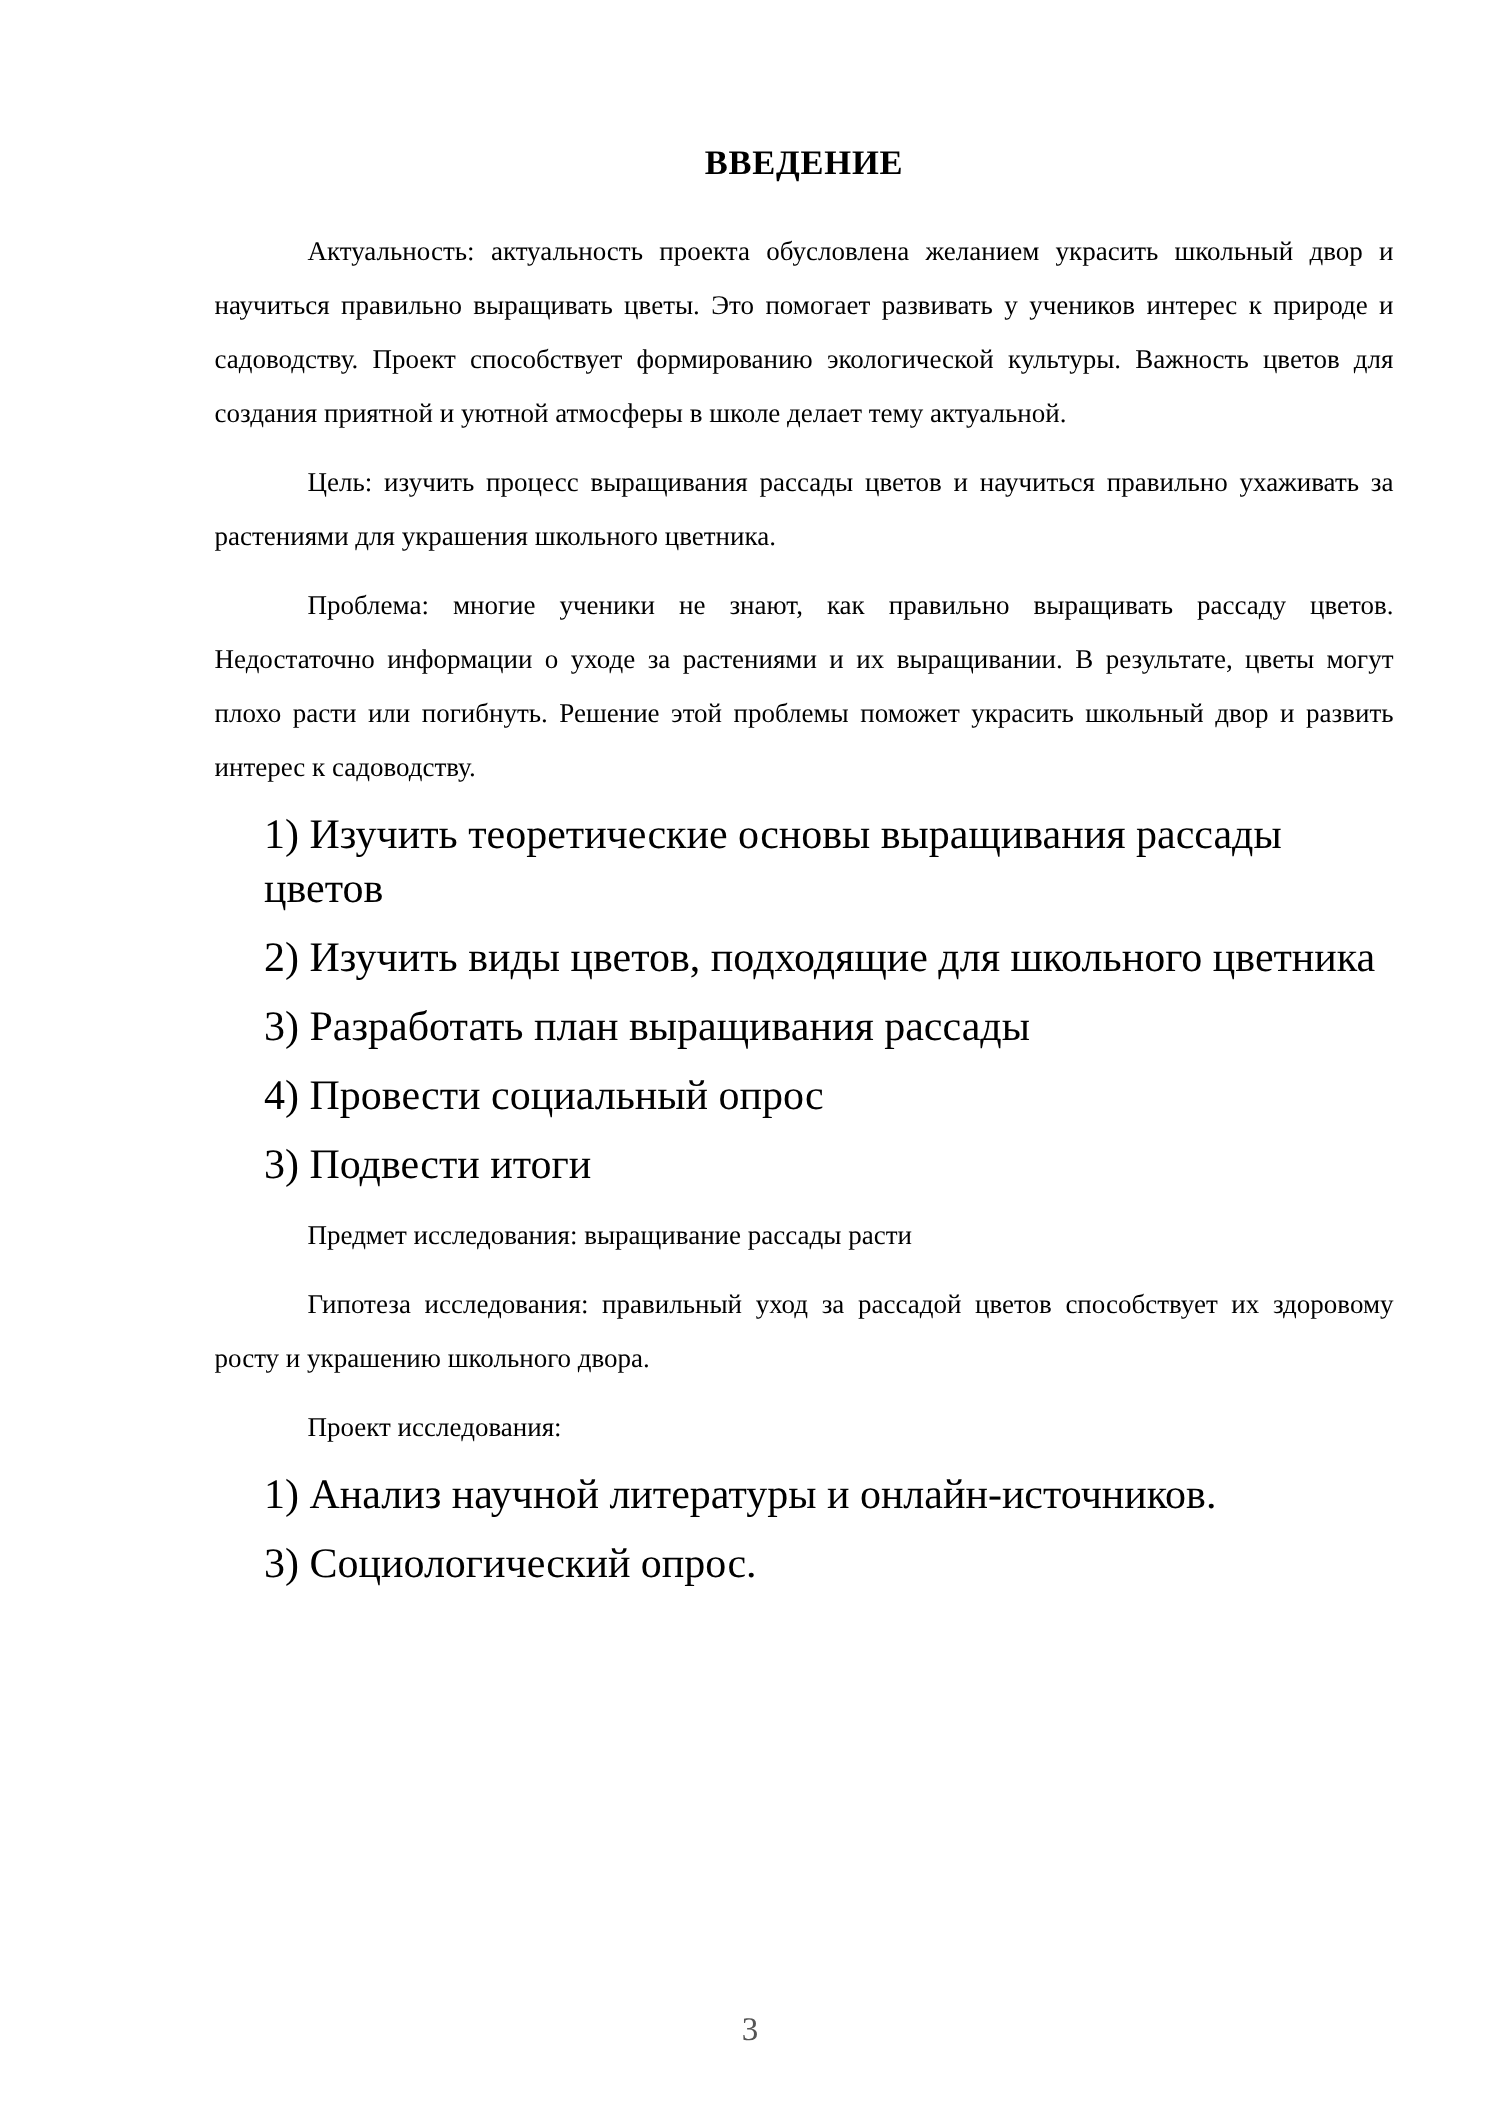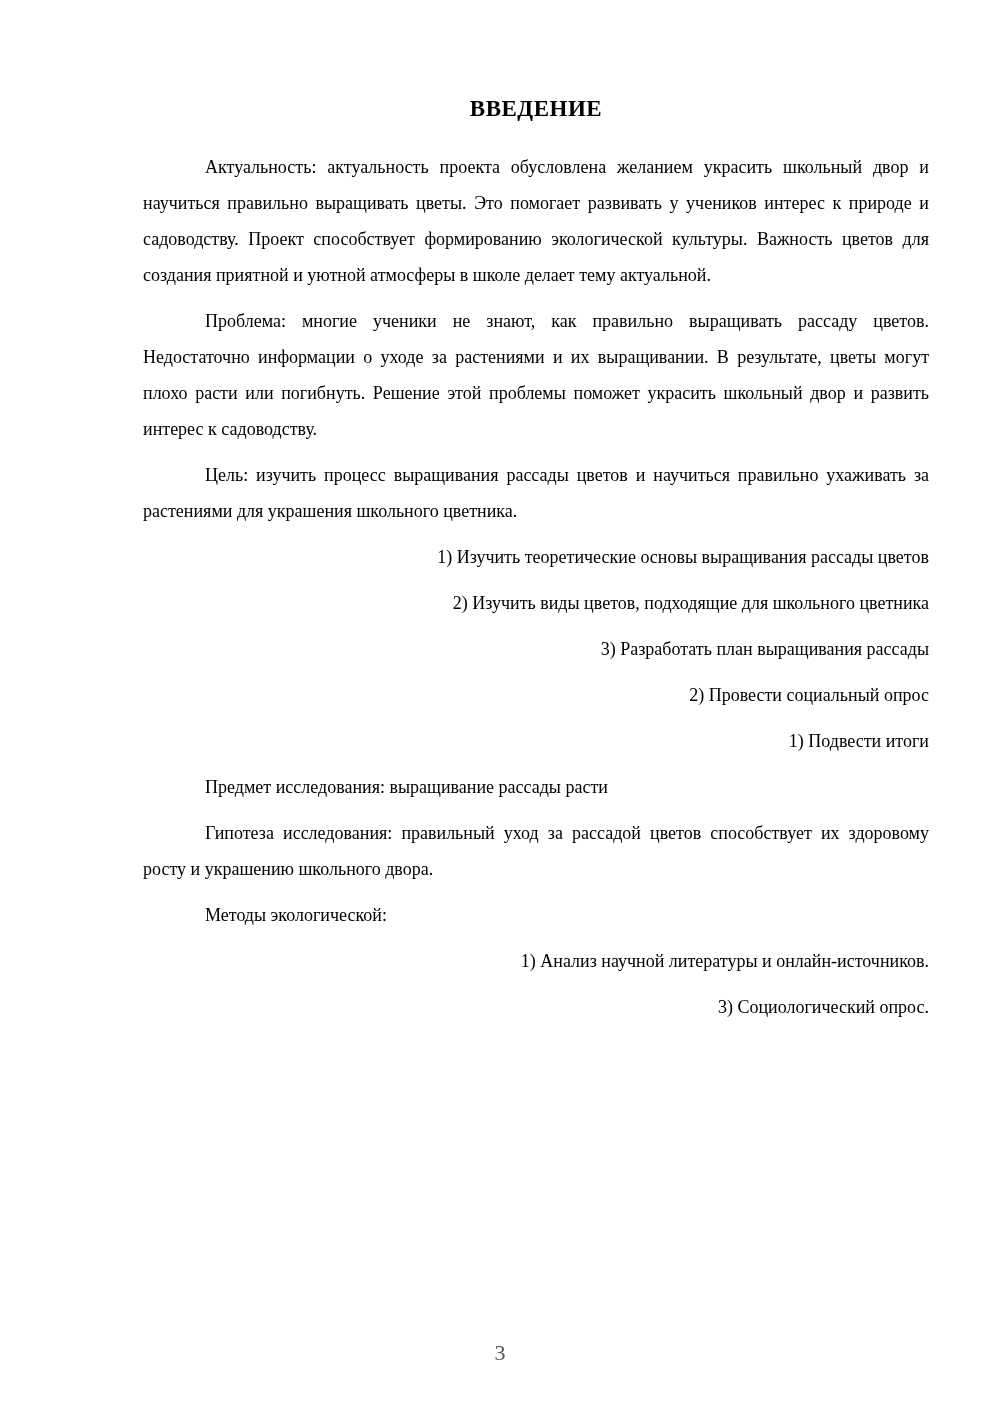--- a/index.html
+++ b/index.html
@@ -30,23 +30,23 @@
     letter-spacing: 0.5px;
   }
   .para {
     font-size: 18px;
     line-height: 36px;
     text-align: justify;
     text-indent: 62px;
     margin: 0 0 10px 0;
   }
   .list-item {
-    font-size: 18px;
+    font-size: 28px;
     line-height: 36px;
-    text-align: right;
+    text-align: left;
     margin: 0 0 10px 33px;
   }
   .page-number {
     position: absolute;
     left: 0;
     bottom: 48px;
     width: 1000px;
     text-align: center;
     font-size: 22px;
     color: #555555;
@@ -54,41 +54,41 @@
 </style>
 </head>
 <body>
 
 <div class="page">
 
   <h1 class="doc-title">ВВЕДЕНИЕ</h1>
 
   <p class="para">Актуальность: актуальность проекта обусловлена желанием украсить школьный двор и научиться правильно выращивать цветы. Это помогает развивать у учеников интерес к природе и садоводству. Проект способствует формированию экологической культуры. Важность цветов для создания приятной и уютной атмосферы в школе делает тему актуальной.</p>
 
+  <p class="para">Цель: изучить процесс выращивания рассады цветов и научиться правильно ухаживать за растениями для украшения школьного цветника.</p>
+
   <p class="para">Проблема: многие ученики не знают, как правильно выращивать рассаду цветов. Недостаточно информации о уходе за растениями и их выращивании. В результате, цветы могут плохо расти или погибнуть. Решение этой проблемы поможет украсить школьный двор и развить интерес к садоводству.</p>
-
-  <p class="para">Цель: изучить процесс выращивания рассады цветов и научиться правильно ухаживать за растениями для украшения школьного цветника.</p>
 
 
   <p class="list-item">1) Изучить теоретические основы выращивания рассады цветов</p>
 
   <p class="list-item">2) Изучить виды цветов, подходящие для школьного цветника</p>
 
   <p class="list-item">3) Разработать план выращивания рассады</p>
 
-  <p class="list-item">2) Провести социальный опрос</p>
+  <p class="list-item">4) Провести социальный опрос</p>
 
-  <p class="list-item">1) Подвести итоги</p>
+  <p class="list-item">3) Подвести итоги</p>
 
 
   <p class="para">Предмет исследования: выращивание рассады расти</p>
 
   <p class="para">Гипотеза исследования: правильный уход за рассадой цветов способствует их здоровому росту и украшению школьного двора.</p>
 
-  <p class="para">Методы экологической:</p>
+  <p class="para">Проект исследования:</p>
 
   <p class="list-item">1) Анализ научной литературы и онлайн-источников.</p>
 
 
   <p class="list-item">3) Социологический опрос.</p>
 
   <div class="page-number">3</div>
 
 </div>
 

